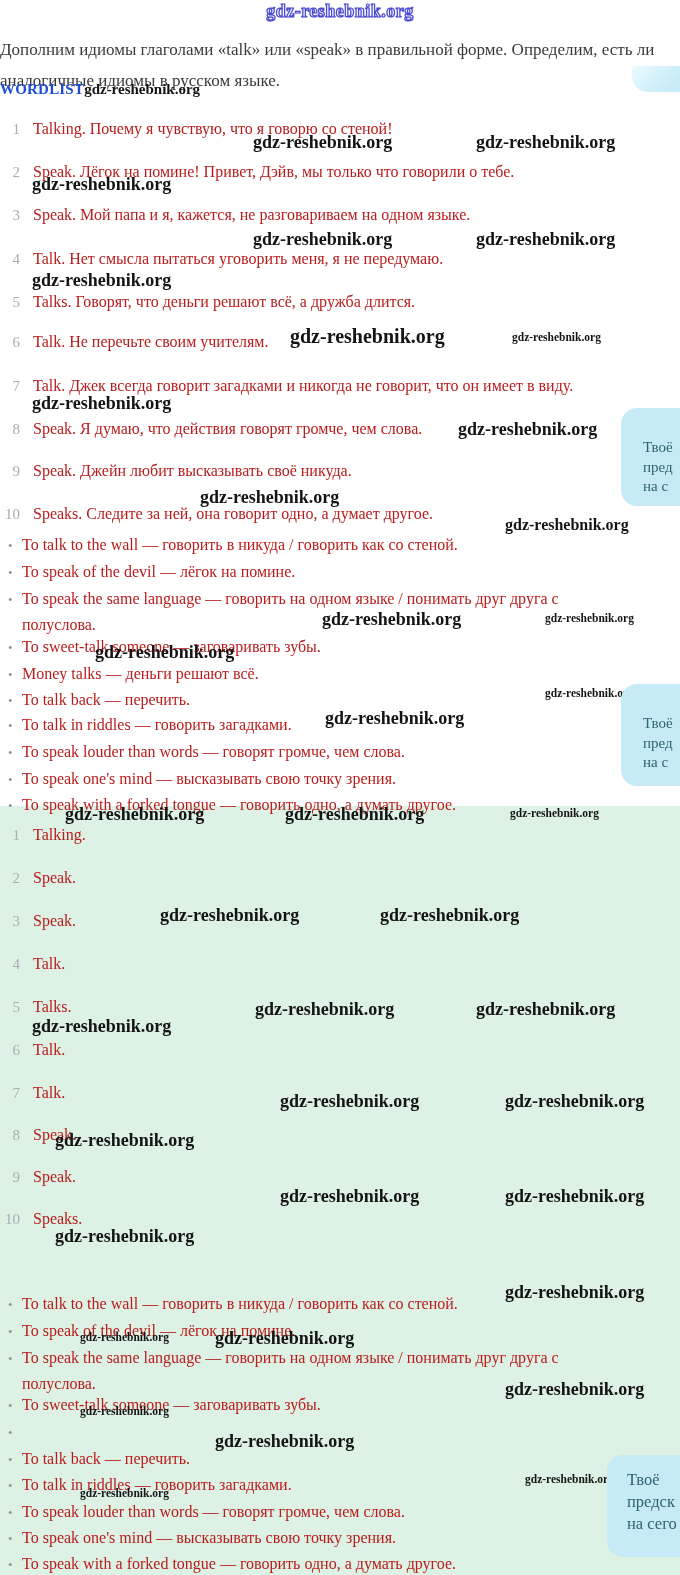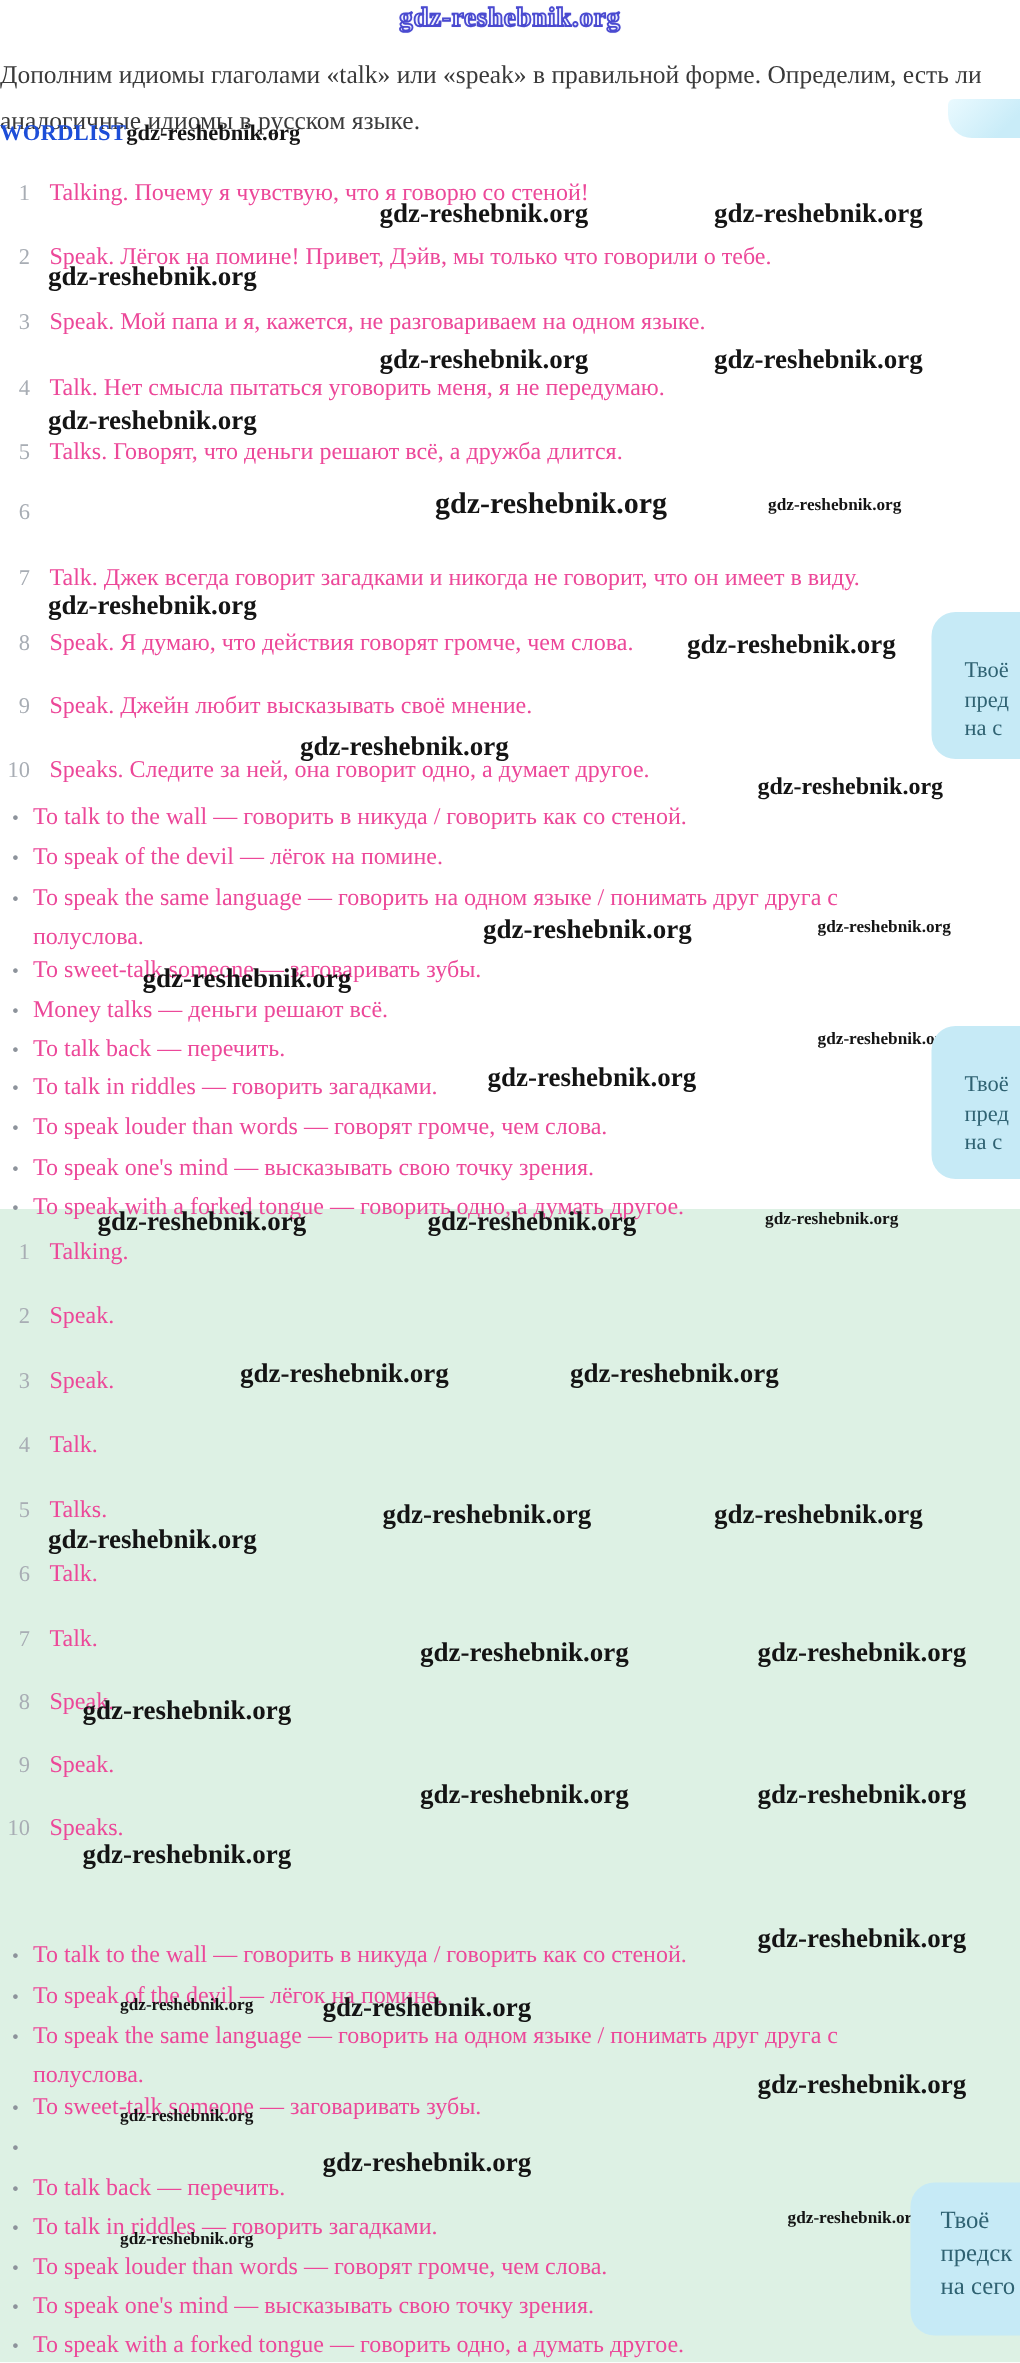--- a/index.html
+++ b/index.html
@@ -30,21 +30,21 @@
     font-size:17px;line-height:31px;color:#3a3a3a;
   }
   .wordlist-row{position:absolute;top:81px;left:0;font-size:15px;}
   .wordlist{font-weight:bold;letter-spacing:.2px;color:#1d4ed8;}
   .wm-inline{font-weight:bold;font-size:15px;color:#141414;}
   
   .row{position:absolute;left:0;display:flex;align-items:flex-start;
        font-size:16px;line-height:26px;color:#3a3a3a;white-space:nowrap;}
   .num{flex:none;width:20px;text-align:right;margin-right:13px;
        color:#a8adb4;font-size:15px;}
-  .txt{color:#ec4899;}
+  .txt{color:#b91c1c;}
   .bullet-row{padding-left:8px;}
   .dot{flex:none;width:14px;color:#8d939b;}
   .dot::before{content:"•";font-size:13px;}
   .wide{white-space:normal;width:612px;}
   
   .wm{position:absolute;font-weight:bold;color:#141414;white-space:nowrap;}
   .wm.xl{font-size:20px;}
   .wm.lg{font-size:18px;}
   .wm.md{font-size:16px;}
   .wm.sm{font-size:11.5px;}
@@ -102,32 +102,33 @@
   <div class="row" style="top:246px">
       <span class="num">4</span>
       <span class="txt">Talk. Нет смысла пытаться уговорить меня, я не передумаю.</span>
     </div>
   <div class="row" style="top:289px">
       <span class="num">5</span>
       <span class="txt">Talks. Говорят, что деньги решают всё, а дружба длится.</span>
     </div>
   <div class="row" style="top:329px">
       <span class="num">6</span>
+      <span class="txt">Talk. Не перечьте своим учителям.</span>
     </div>
   <div class="row" style="top:373px">
       <span class="num">7</span>
       <span class="txt">Talk. Джек всегда говорит загадками и никогда не говорит, что он имеет в виду.</span>
     </div>
   <div class="row" style="top:416px">
       <span class="num">8</span>
       <span class="txt">Speak. Я думаю, что действия говорят громче, чем слова.</span>
     </div>
   <div class="row" style="top:458px">
       <span class="num">9</span>
-      <span class="txt">Speak. Джейн любит высказывать своё мнение.</span>
+      <span class="txt">Speak. Джейн любит высказывать своё никуда.</span>
     </div>
   <div class="row" style="top:501px">
       <span class="num">10</span>
       <span class="txt">Speaks. Следите за ней, она говорит одно, а думает другое.</span>
     </div>
 
   <div class="row bullet-row" style="top:532px">
       <span class="dot"></span>
       <span class="txt">To talk to the wall — говорить в никуда / говорить как со стеной.</span>
     </div>

